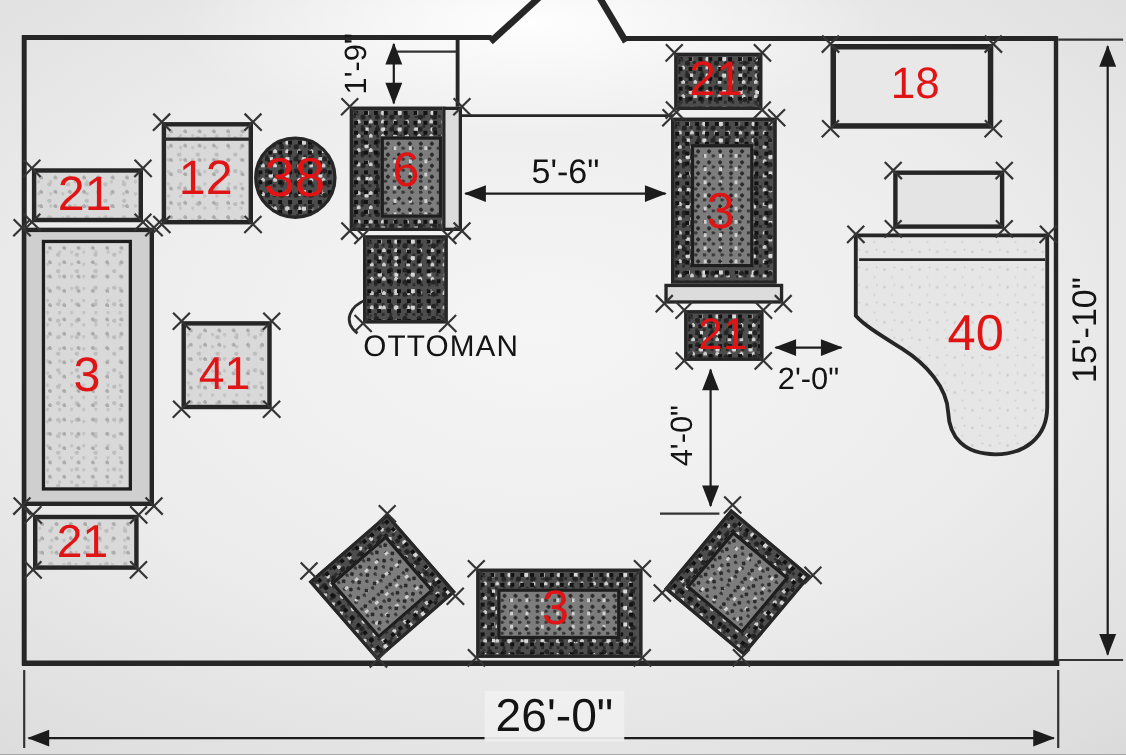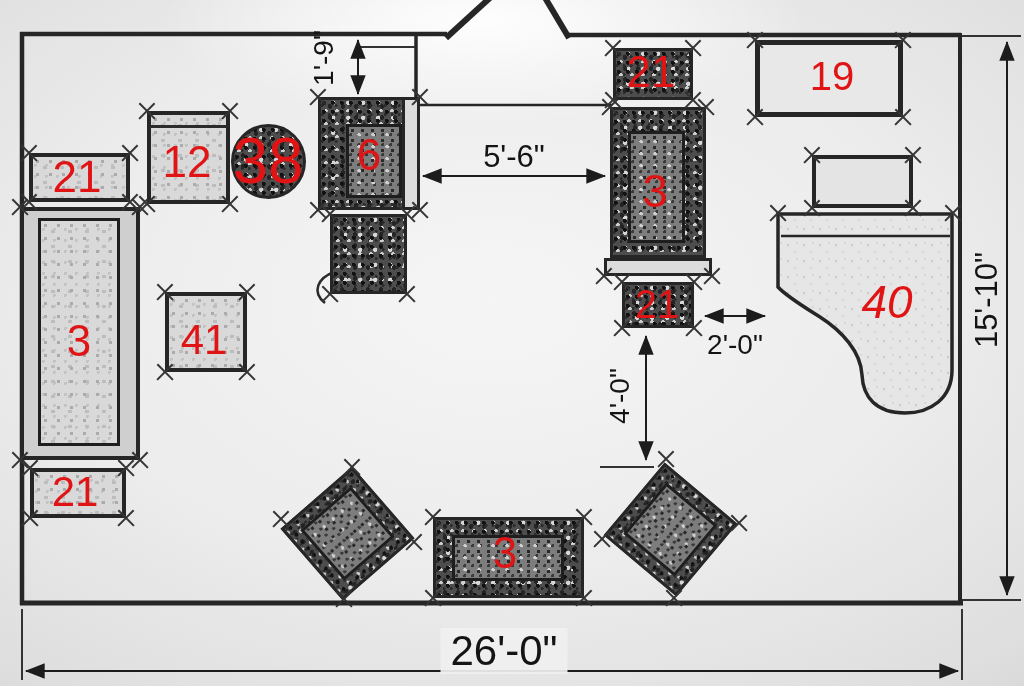--- a/index.html
+++ b/index.html
@@ -205,33 +205,34 @@
   <i class="tk" style="left:414px;top:542px"></i>
   <i class="tk" style="left:344px;top:599px"></i>
   <i class="tk" style="left:281px;top:519px"></i>
   <i class="tk" style="left:666px;top:459px"></i>
   <i class="tk" style="left:739px;top:523px"></i>
   <i class="tk" style="left:674px;top:598px"></i>
   <i class="tk" style="left:602px;top:539px"></i>
 
   <span class="rl" style="left:77px;top:177px;font-size:44px;">21</span>
   <span class="rl" style="left:187px;top:162px;font-size:44px;">12</span>
-  <span class="rl" style="left:268px;top:161px;font-size:64px;">38</span>
+  <span class="rl" style="left:268px;top:161px;font-size:50px;">38</span>
   <span class="rl" style="left:369px;top:155px;font-size:44px;">6</span>
   <span class="rl" style="left:651px;top:72px;font-size:44px;">21</span>
-  <span class="rl" style="left:832px;top:76px;font-size:40px;">19</span>
+  <span class="rl" style="left:832px;top:76px;font-size:40px;">18</span>
   <span class="rl" style="left:655px;top:191px;font-size:46px;">3</span>
   <span class="rl" style="left:79px;top:341px;font-size:44px;">3</span>
   <span class="rl" style="left:204px;top:340px;font-size:42px;">41</span>
   <span class="rl" style="left:657px;top:304px;font-size:40px;">21</span>
-  <span class="rl" style="left:887px;top:302px;font-size:46px;font-style:italic;">40</span>
+  <span class="rl" style="left:887px;top:302px;font-size:46px;">40</span>
   <span class="rl" style="left:75px;top:492px;font-size:42px;">21</span>
   <span class="rl" style="left:505px;top:553px;font-size:44px;">3</span>
 
   <span class="dim vert" style="left:324px;top:58px;font-size:28px;">1'-9"</span>
   <span class="dim" style="left:514px;top:156px;font-size:31px;">5'-6"</span>
   <span class="dim" style="left:735px;top:345px;font-size:28px;">2'-0"</span>
   <span class="dim vert" style="left:620px;top:396px;font-size:28px;">4'-0"</span>
   <span class="dim vert" style="left:986px;top:300px;font-size:31px;">15'-10"</span>
   <span class="dim hl" style="left:504px;top:651px;font-size:42px;">26'-0"</span>
 
+  <span class="dim" style="left:401px;top:315px;font-size:27px;letter-spacing:1px;">OTTOMAN</span>
 
 </div>
 
 </body></html>

